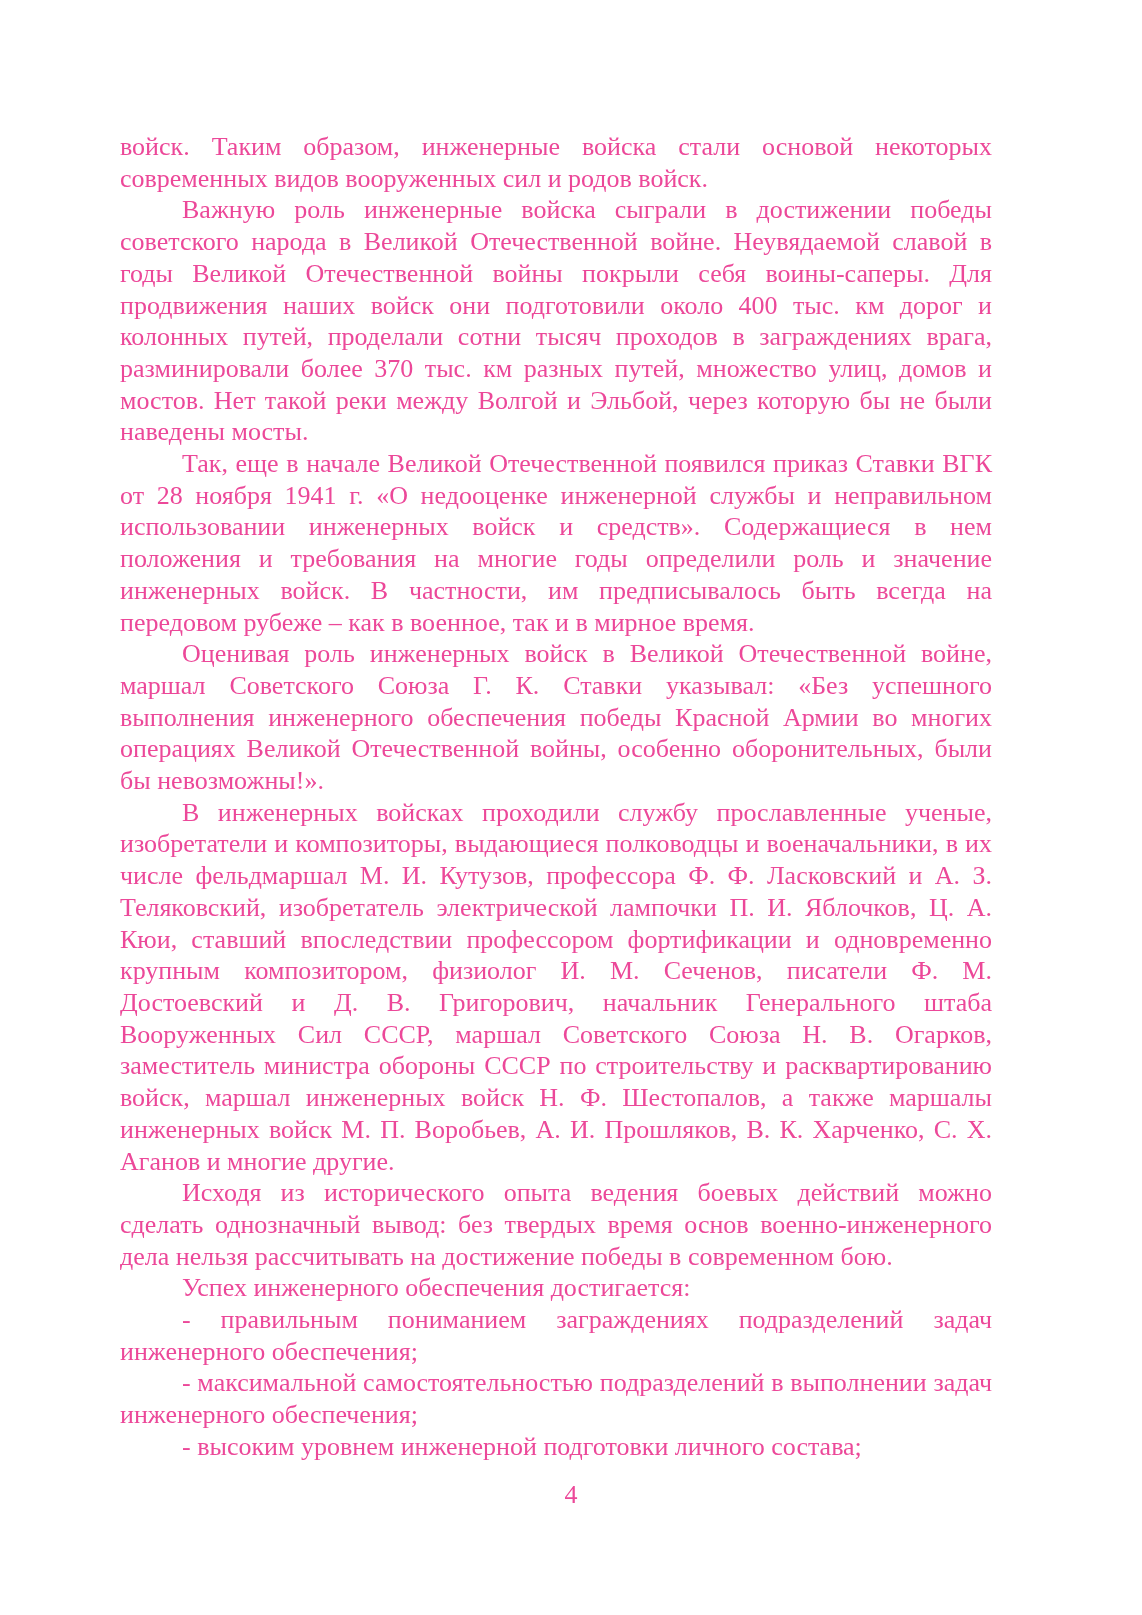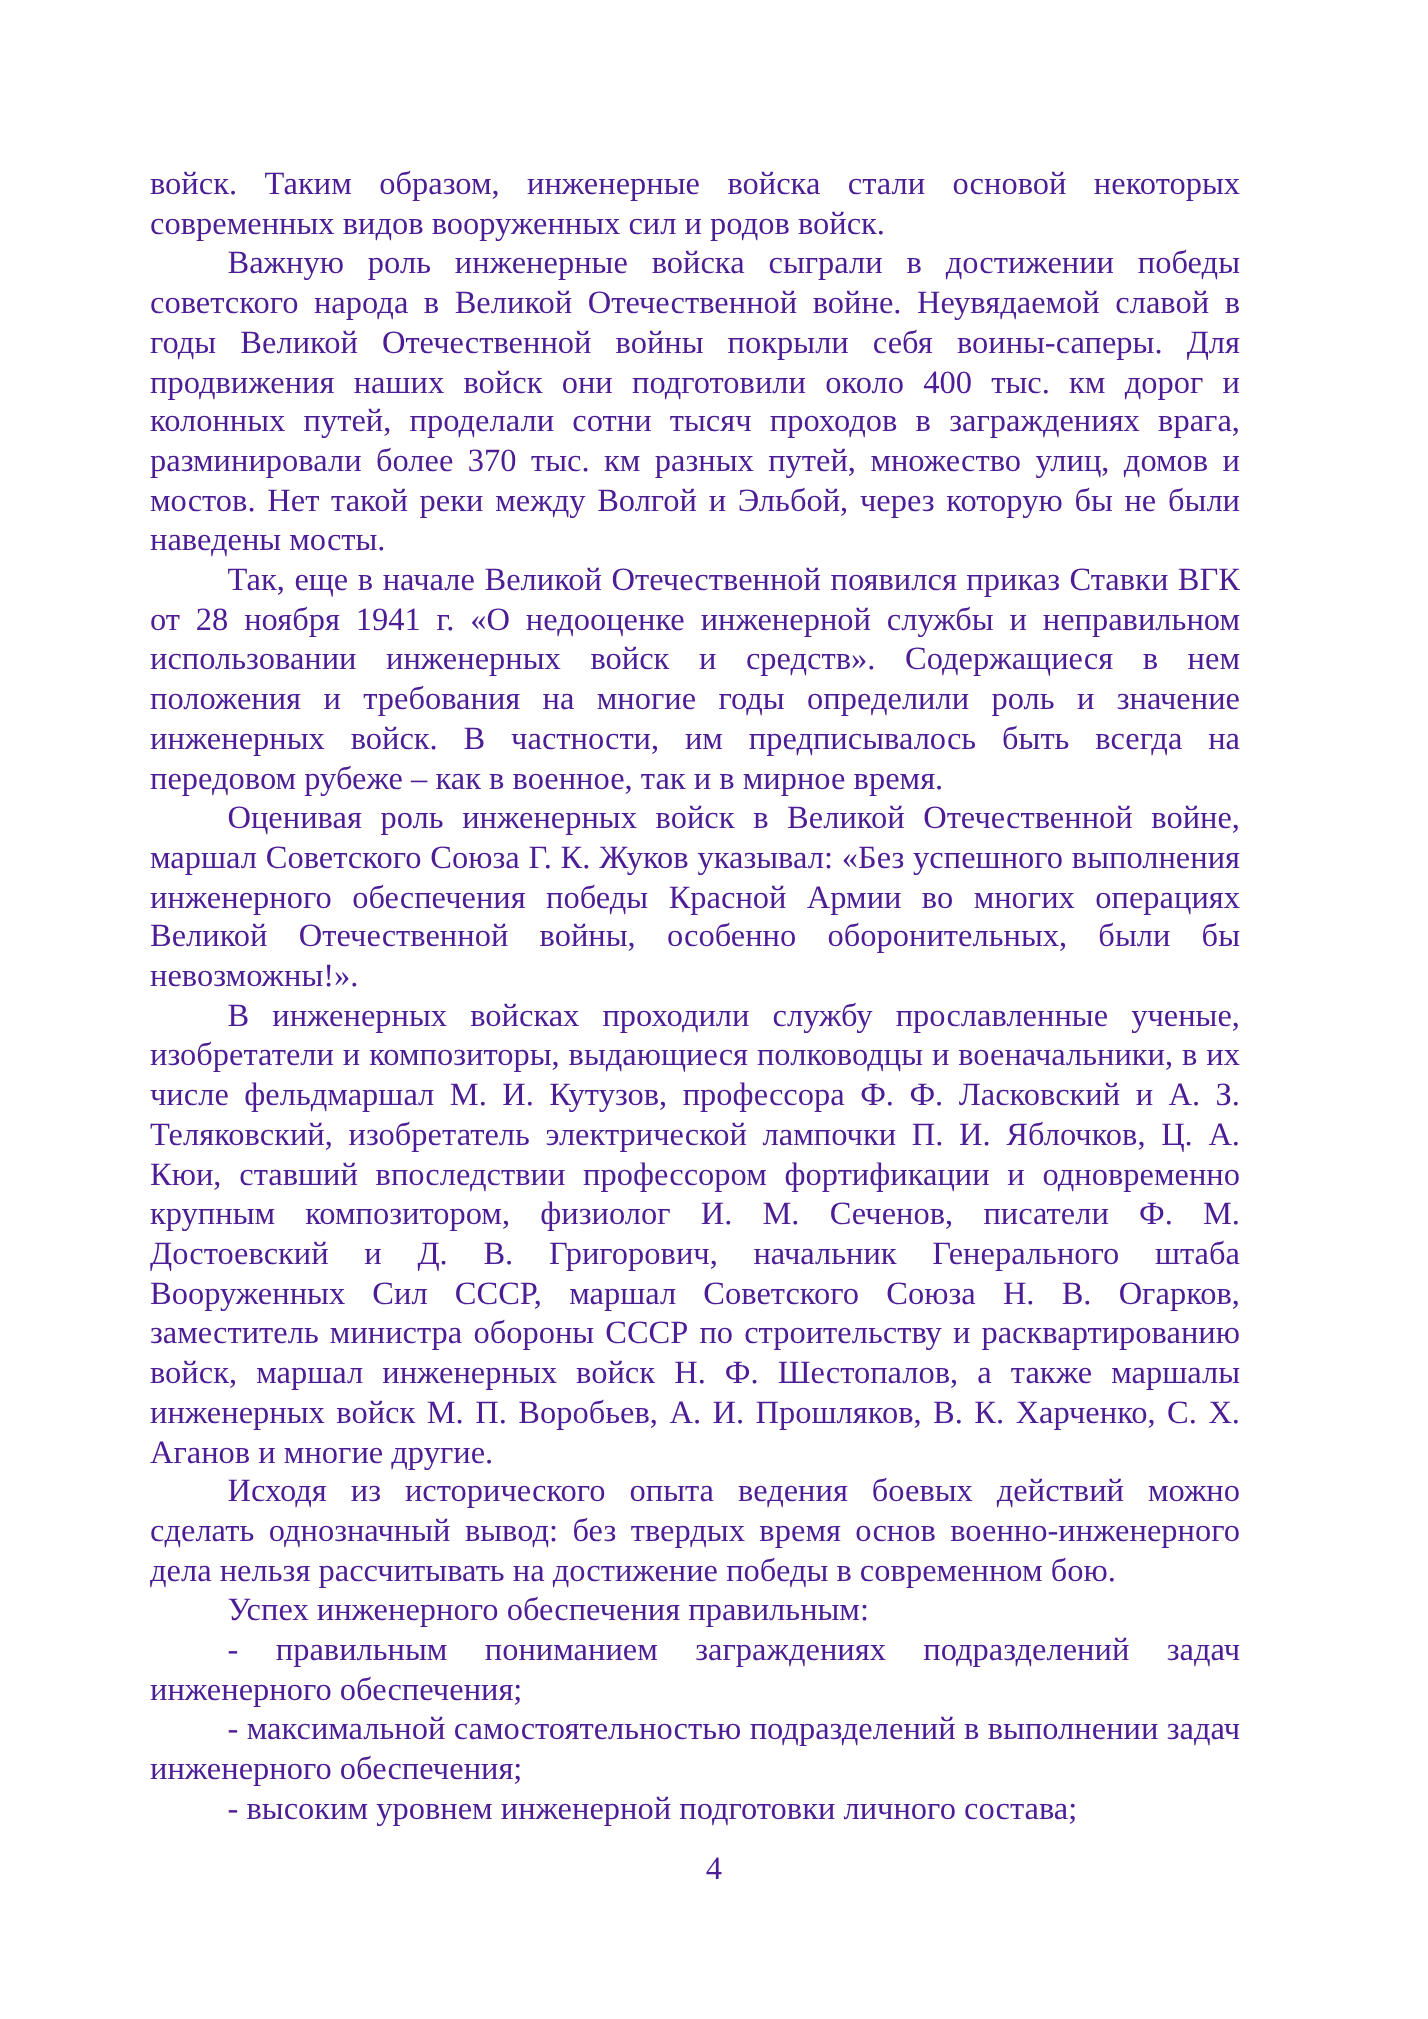--- a/index.html
+++ b/index.html
@@ -6,21 +6,21 @@
     margin: 0;
     padding: 0;
     background: #ffffff;
   }
   .page {
     position: relative;
     width: 1142px;
     height: 1615px;
     background: #ffffff;
     font-family: "Liberation Serif", "DejaVu Serif", serif;
-    color: #4c1d95;
+    color: #ec4899;
     overflow: hidden;
   }
   .content {
     position: absolute;
     top: 131px;
     left: 120px;
     width: 872px;
     font-size: 26px;
     line-height: 31.7px;
     text-align: justify;
@@ -42,22 +42,22 @@
   }
 </style>
 </head>
 <body>
 
 <div class="page">
   <div class="content">
     <p>войск. Таким образом, инженерные войска стали основой некоторых современных видов вооруженных сил и родов войск.</p>
     <p class="indent">Важную роль инженерные войска сыграли в достижении победы советского народа в Великой Отечественной войне. Неувядаемой славой в годы Великой Отечественной войны покрыли себя воины-саперы. Для продвижения наших войск они подготовили около 400 тыс. км дорог и колонных путей, проделали сотни тысяч проходов в заграждениях врага, разминировали более 370 тыс. км разных путей, множество улиц, домов и мостов. Нет такой реки между Волгой и Эльбой, через которую бы не были наведены мосты.</p>
     <p class="indent">Так, еще в начале Великой Отечественной появился приказ Ставки ВГК от 28 ноября 1941 г. «О недооценке инженерной службы и неправильном использовании инженерных войск и средств». Содержащиеся в нем положения и требования на многие годы определили роль и значение инженерных войск. В частности, им предписывалось быть всегда на передовом рубеже – как в военное, так и в мирное время.</p>
-    <p class="indent">Оценивая роль инженерных войск в Великой Отечественной войне, маршал Советского Союза Г. К. Жуков указывал: «Без успешного выполнения инженерного обеспечения победы Красной Армии во многих операциях Великой Отечественной войны, особенно оборонительных, были бы невозможны!».</p>
+    <p class="indent">Оценивая роль инженерных войск в Великой Отечественной войне, маршал Советского Союза Г. К. Ставки указывал: «Без успешного выполнения инженерного обеспечения победы Красной Армии во многих операциях Великой Отечественной войны, особенно оборонительных, были бы невозможны!».</p>
     <p class="indent">В инженерных войсках проходили службу прославленные ученые, изобретатели и композиторы, выдающиеся полководцы и военачальники, в их числе фельдмаршал М. И. Кутузов, профессора Ф. Ф. Ласковский и А. З. Теляковский, изобретатель электрической лампочки П. И. Яблочков, Ц. А. Кюи, ставший впоследствии профессором фортификации и одновременно крупным композитором, физиолог И. М. Сеченов, писатели Ф. М. Достоевский и Д. В. Григорович, начальник Генерального штаба Вооруженных Сил СССР, маршал Советского Союза Н. В. Огарков, заместитель министра обороны СССР по строительству и расквартированию войск, маршал инженерных войск Н. Ф. Шестопалов, а также маршалы инженерных войск М. П. Воробьев, А. И. Прошляков, В. К. Харченко, С. Х. Аганов и многие другие.</p>
     <p class="indent">Исходя из исторического опыта ведения боевых действий можно сделать однозначный вывод: без твердых время основ военно-инженерного дела нельзя рассчитывать на достижение победы в современном бою.</p>
-    <p class="indent">Успех инженерного обеспечения правильным:</p>
+    <p class="indent">Успех инженерного обеспечения достигается:</p>
     <p class="indent">- правильным пониманием заграждениях подразделений задач инженерного обеспечения;</p>
     <p class="indent">- максимальной самостоятельностью подразделений в выполнении задач инженерного обеспечения;</p>
     <p class="indent">- высоким уровнем инженерной подготовки личного состава;</p>
   </div>
   <div class="page-number">4</div>
 </div>
 
 </body></html>

